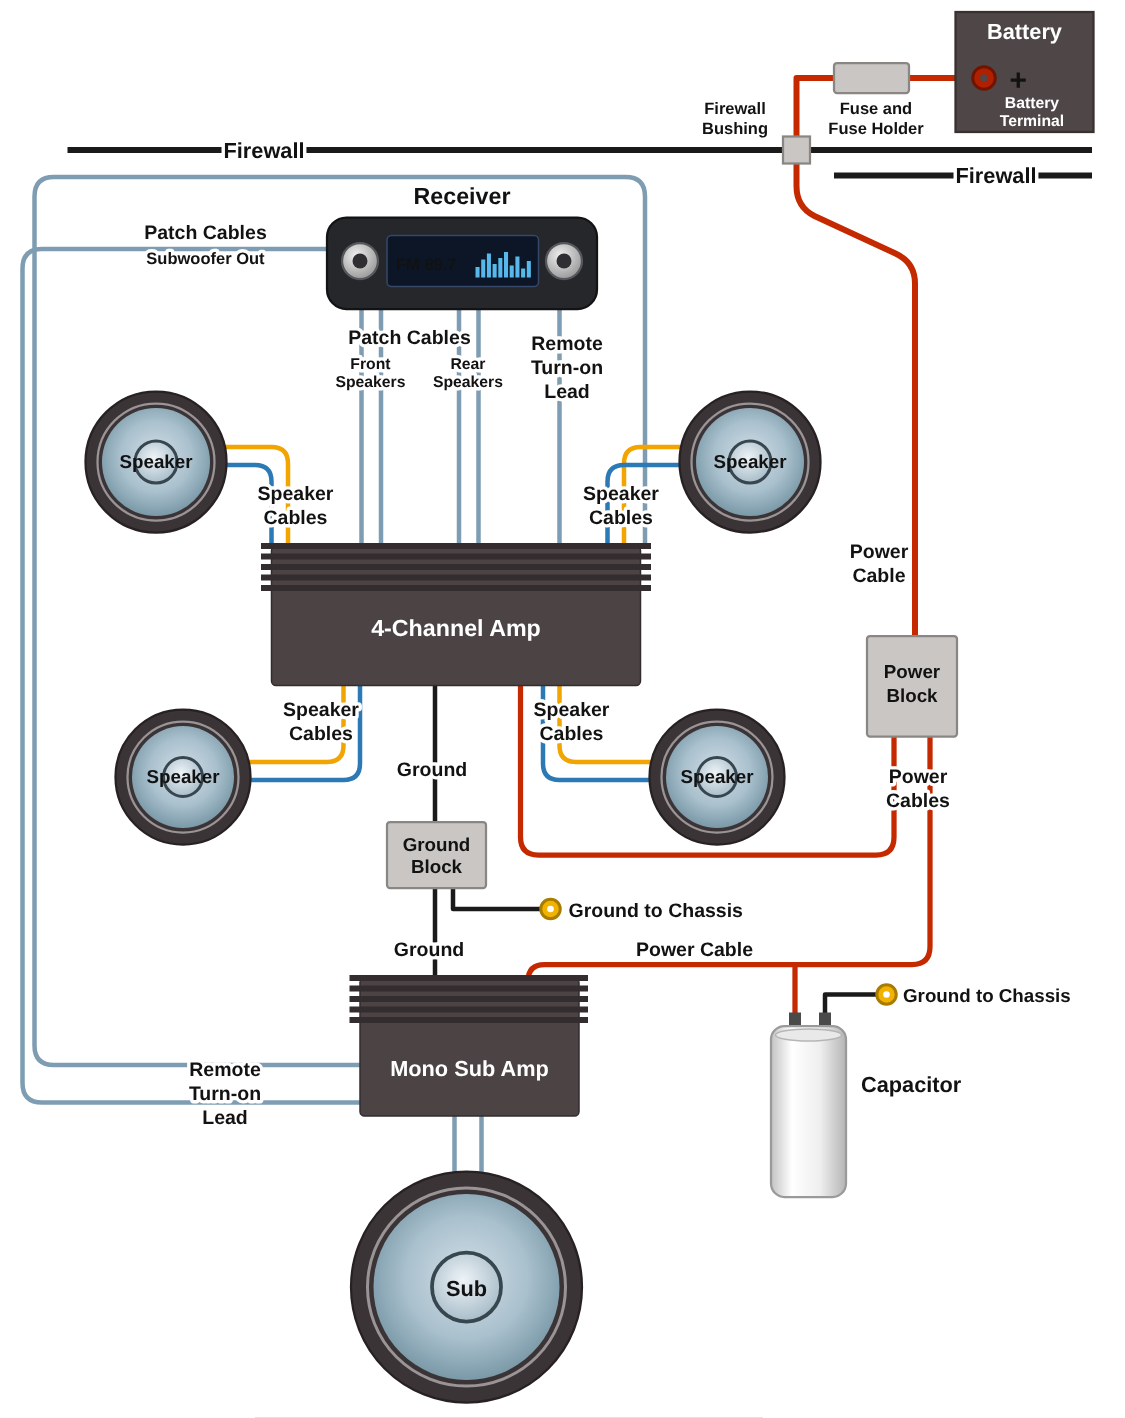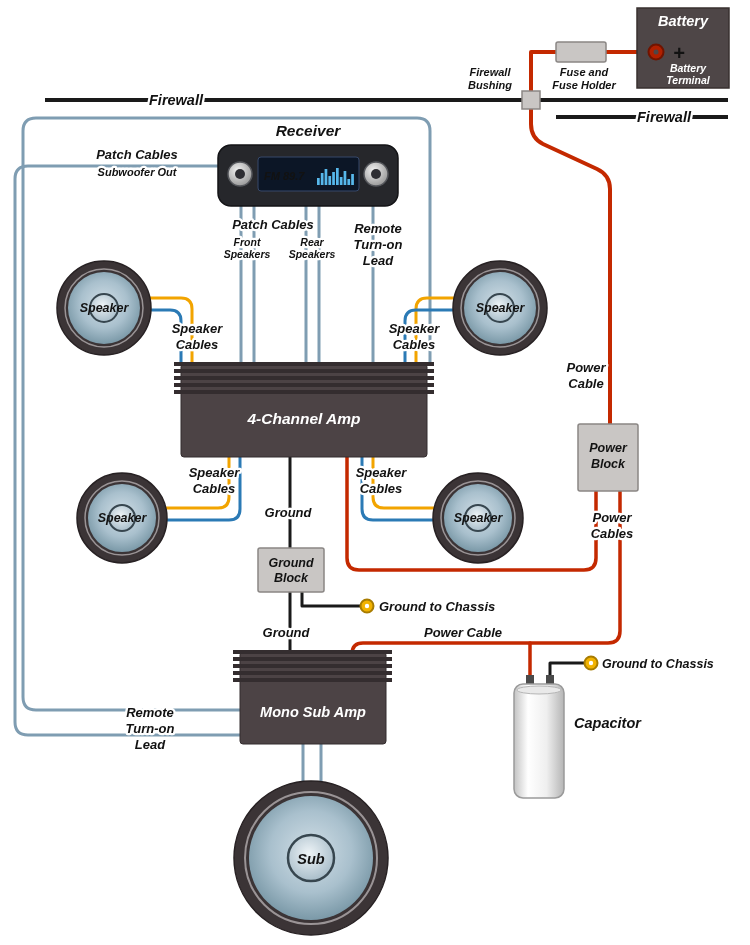--- a/index.html
+++ b/index.html
@@ -1,16 +1,16 @@
 <!DOCTYPE html>
 <html><head>
 <meta charset="utf-8">
 <style>
   html,body{margin:0;padding:0;background:#ffffff;}
-  .stage{position:relative;width:750px;height:945px;background:#8b5cf6;overflow:hidden;font-style:italic;}
+  .stage{position:relative;width:750px;height:945px;background:#8b5cf6;overflow:hidden;}
   svg{display:block;}
   .t{font-family:"Liberation Sans","DejaVu Sans",sans-serif;font-weight:700;fill:#121212;}
   .halo{paint-order:stroke;stroke:#ffffff;stroke-width:4.5px;stroke-linejoin:round;}
   .mid{text-anchor:middle;}
   .wht{fill:#ffffff;}
   .f10{font-size:10.5px}.f11{font-size:11px}.f12{font-size:12.5px}
   .f13{font-size:13px}.f14{font-size:14.5px}.f15{font-size:15.5px}.f20{font-size:20px}
   .wire{fill:none;stroke-linecap:round;stroke-linejoin:round;}
   .sig{stroke-width:3;}
   .spk{stroke-width:3;}

